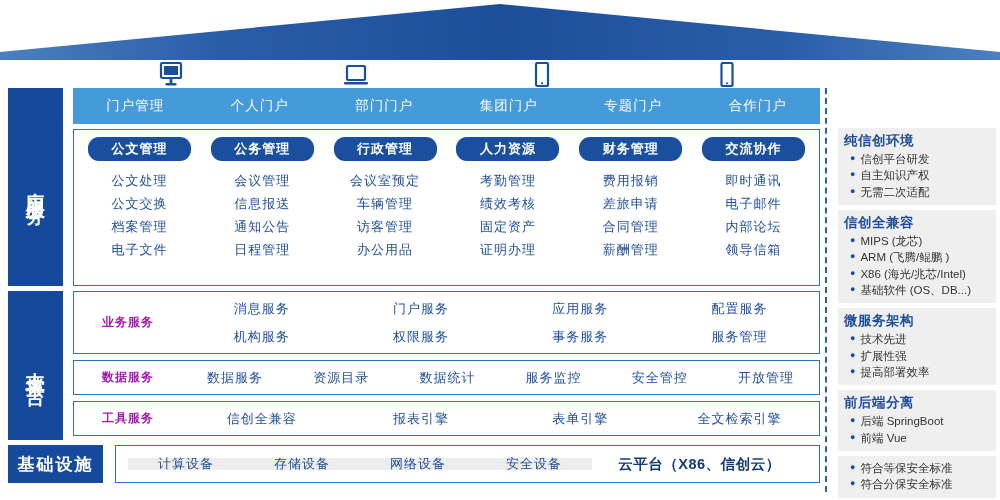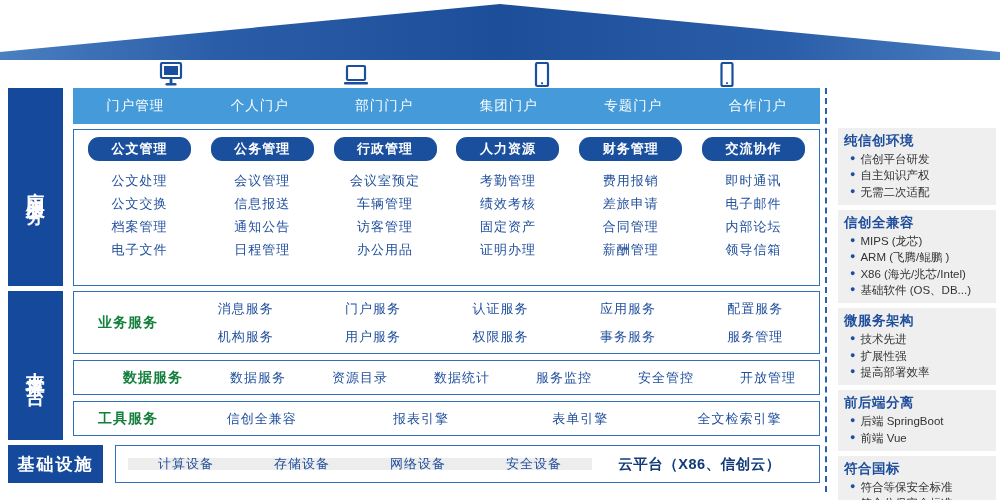--- a/index.html
+++ b/index.html
@@ -68,26 +68,26 @@
   }
 
   
   .band-sup{left:0;top:203px;width:812px;height:149px;}
   .lab-sup{width:55px;height:149px;}
   .sup-right{flex:1;margin-left:10px;display:flex;flex-direction:column;}
 
   .srow{border:1px solid #2f6fbd;background:#fff;display:flex;align-items:center;
         box-sizing:border-box;}
   .srow-biz{height:63px;}
-  .srow-data{height:35px;margin-top:6px;padding-left:25px;}
+  .srow-data{height:35px;margin-top:6px;}
   .srow-tool{height:35px;margin-top:6px;}
 
   .srow-title{
     width:108px;flex:none;text-align:center;
-    font-size:14px;font-weight:bold;color:#15803d;letter-spacing:1px;
+    font-size:12px;font-weight:bold;color:#a21caf;letter-spacing:1px;
   }
   .srow-body{flex:1;}
   .sline{display:flex;align-items:center;}
   .sline + .sline{margin-top:10px;}
   .scell{flex:1;text-align:center;font-size:13px;color:#1f4e9c;letter-spacing:1px;}
 
   
   .band-inf{left:0;top:357px;width:812px;height:44px;}
   .lab-inf{
     width:95px;height:38px;background:#15499b;color:#fff;
@@ -244,27 +244,25 @@
         <span>支撑平台</span>
       </div>
       <div class="sup-right">
 
         <div class="srow srow-biz">
           <div class="srow-title">业务服务</div>
           <div class="srow-body">
             <div class="sline">
               <div class="scell">消息服务</div>
               <div class="scell">门户服务</div>
-              <div class="scell">认证服务</div>
               <div class="scell">应用服务</div>
               <div class="scell">配置服务</div>
             </div>
             <div class="sline">
               <div class="scell">机构服务</div>
-              <div class="scell">用户服务</div>
               <div class="scell">权限服务</div>
               <div class="scell">事务服务</div>
               <div class="scell">服务管理</div>
             </div>
           </div>
         </div>
 
         <div class="srow srow-data">
           <div class="srow-title">数据服务</div>
           <div class="srow-body">
@@ -371,21 +369,20 @@
         <span class="bullet">●</span>
         <span class="sitem-t">后端 SpringBoot</span>
       </div>
       <div class="sitem">
         <span class="bullet">●</span>
         <span class="sitem-t">前端 Vue</span>
       </div>
     </div>
 
     <div class="scard">
-      <div class="scard-h">符合国标</div>
       <div class="sitem">
         <span class="bullet">●</span>
         <span class="sitem-t">符合等保安全标准</span>
       </div>
       <div class="sitem">
         <span class="bullet">●</span>
         <span class="sitem-t">符合分保安全标准</span>
       </div>
     </div>
 

